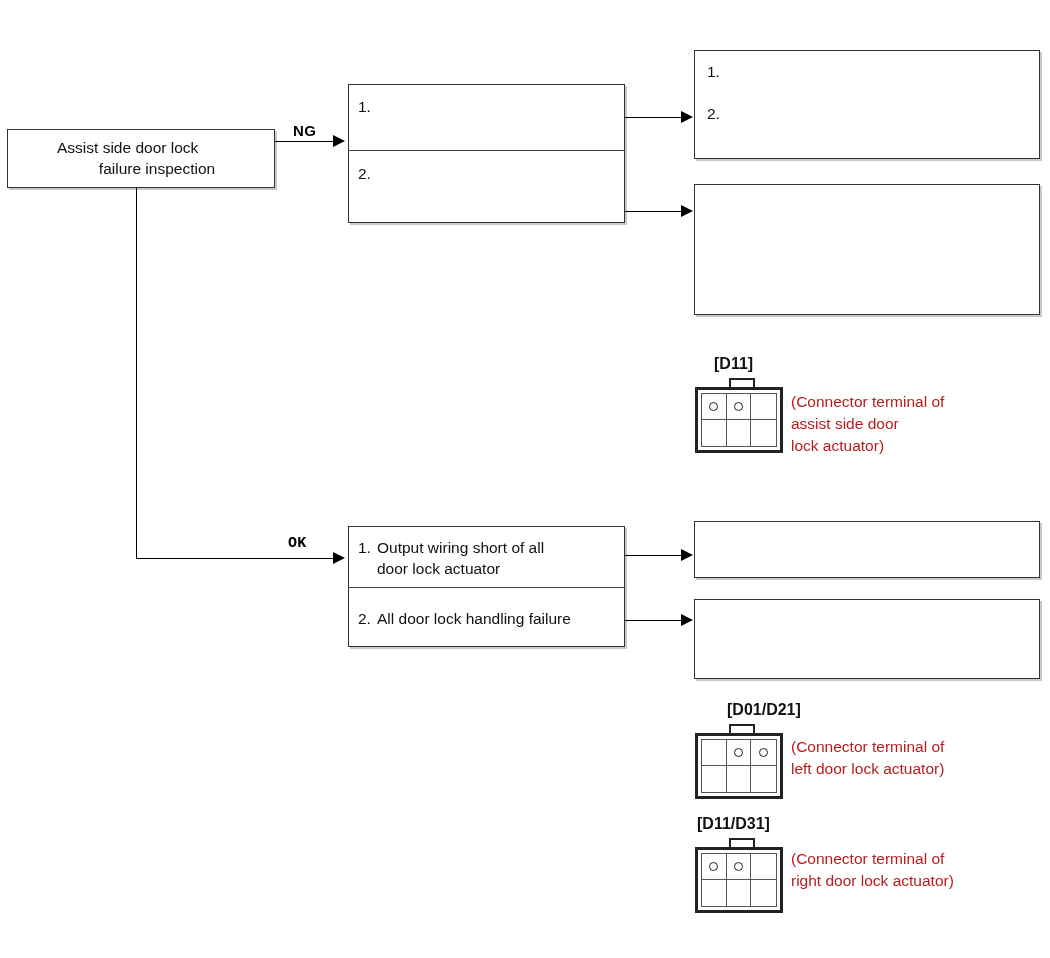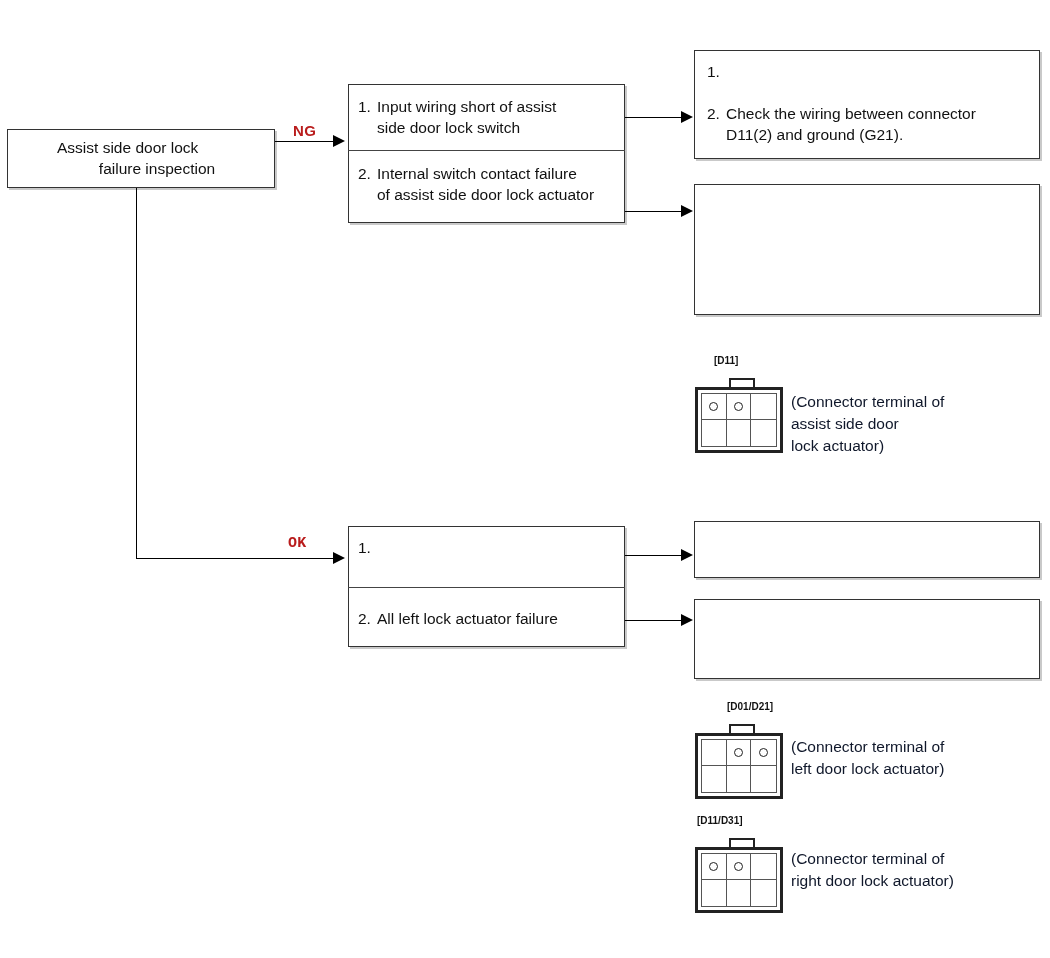--- a/index.html
+++ b/index.html
@@ -70,28 +70,28 @@
     width: 0;
     height: 0;
     border-top: 6.5px solid transparent;
     border-bottom: 6.5px solid transparent;
     border-left: 12px solid #000000;
   }
   .edge-label {
     position: absolute;
     font-size: 15px;
     font-weight: bold;
-    color: #b91c1c;
+    color: #000000;
     letter-spacing: 0.3px;
   }
 
   
   .conn-title {
     position: absolute;
-    font-size: 10px;
+    font-size: 16px;
     font-weight: bold;
     color: #111111;
   }
   .conn-wrap {
     position: absolute;
   }
   .conn-tab {
     position: absolute;
     left: 34px;
     top: 0;
@@ -136,21 +136,21 @@
     width: 7px;
     height: 7px;
     border-radius: 50%;
     border: 1.5px solid #222222;
     background: #ffffff;
   }
   .conn-caption {
     position: absolute;
     font-size: 15.5px;
     line-height: 22px;
-    color: #0f172a;
+    color: #b91c1c;
     white-space: pre-line;
   }
 </style>
 </head>
 <body>
 
 <div id="page">
 
   <div class="box" style="left:7px; top:129px; width:268px; height:59px;"></div>
   <div class="box-text" style="left:57px; top:137px; width:200px; text-align:left;">Assist side door lock</div>
@@ -163,44 +163,38 @@
   <div class="vline" style="left:136px; top:188px; height:370px;"></div>
   <div class="hline" style="left:136px; top:558px; width:199px;"></div>
   <div class="arrowhead" style="left:333px; top:552px;"></div>
   <div class="edge-label" style="left:288px; top:535px;font-family:Liberation Mono, monospace;">OK</div>
 
   <div class="box" style="left:348px; top:84px; width:277px; height:139px;"></div>
   <div class="divider" style="left:348px; top:150px; width:277px;"></div>
 
   <div class="numbered" style="left:358px; top:96px; width:262px;">
     <span class="num">1.</span>
-    <span class="txt">Input wiring short of assist
-side door lock switch</span>
   </div>
 
   <div class="numbered" style="left:358px; top:163px; width:262px;">
     <span class="num">2.</span>
-    <span class="txt">Internal switch contact failure
-of assist side door lock actuator</span>
   </div>
 
   <div class="hline" style="left:625px; top:117px; width:58px;"></div>
   <div class="arrowhead" style="left:681px; top:111px;"></div>
 
   <div class="hline" style="left:625px; top:211px; width:58px;"></div>
   <div class="arrowhead" style="left:681px; top:205px;"></div>
 
   <div class="box" style="left:694px; top:50px; width:346px; height:109px;"></div>
   <div class="numbered" style="left:707px; top:61px; width:326px;">
     <span class="num">1.</span>
   </div>
   <div class="numbered" style="left:707px; top:103px; width:326px;">
     <span class="num">2.</span>
-    <span class="txt">Check the wiring between connector
-D11(2) and ground (G21).</span>
   </div>
 
   <div class="box" style="left:694px; top:184px; width:346px; height:131px;"></div>
 
   <div class="conn-title" style="left:714px; top:355px;">[D11]</div>
   <div class="conn-wrap" style="left:695px; top:378px; width:88px; height:75px;">
     <div class="conn-tab"></div>
     <div class="conn-shell">
       <div class="conn-grid">
         <div class="conn-cell">
@@ -218,25 +212,27 @@
   </div>
   <div class="conn-caption" style="left:791px; top:391px; width:250px;">(Connector terminal of
   assist side door
   lock actuator)</div>
 
   <div class="box" style="left:348px; top:526px; width:277px; height:121px;"></div>
   <div class="divider" style="left:348px; top:587px; width:277px;"></div>
 
   <div class="numbered" style="left:358px; top:537px; width:262px;">
     <span class="num">1.</span>
+    <span class="txt">Output wiring short of all
+door lock actuator</span>
   </div>
 
   <div class="numbered" style="left:358px; top:608px; width:262px;">
     <span class="num">2.</span>
-    <span class="txt">All left lock actuator failure</span>
+    <span class="txt">All door lock handling failure</span>
   </div>
 
   <div class="hline" style="left:625px; top:555px; width:58px;"></div>
   <div class="arrowhead" style="left:681px; top:549px;"></div>
 
   <div class="hline" style="left:625px; top:620px; width:58px;"></div>
   <div class="arrowhead" style="left:681px; top:614px;"></div>
 
   <div class="box" style="left:694px; top:521px; width:346px; height:57px;"></div>
 

